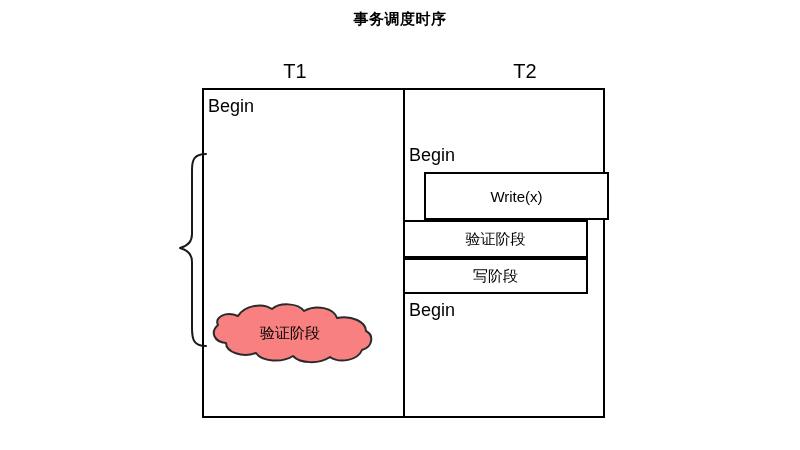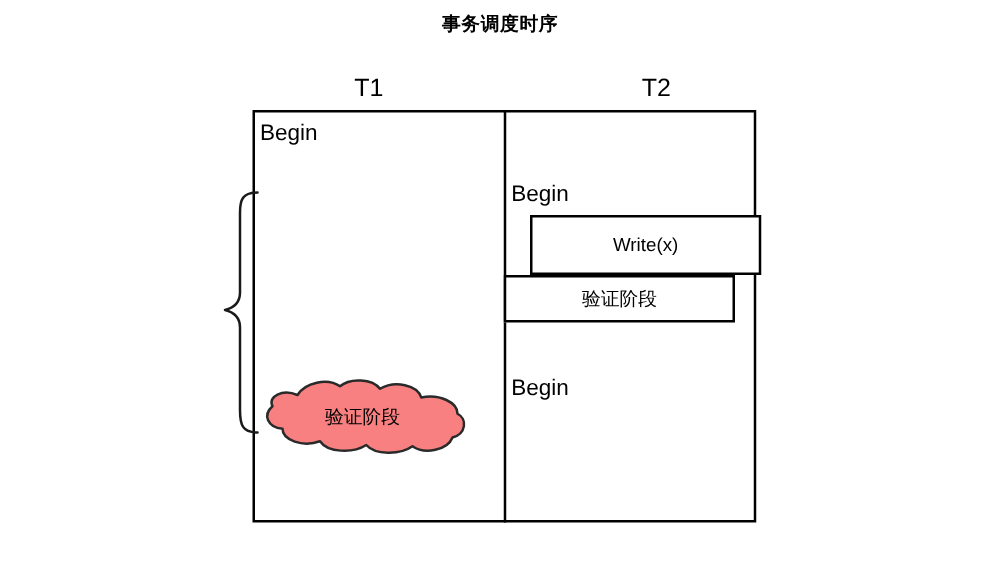--- a/index.html
+++ b/index.html
@@ -156,20 +156,21 @@
 
   <div class="plain-label label-t1-begin">Begin</div>
 
 
   <div class="plain-label label-t2-begin">Begin</div>
 
   <div class="op-box op-write-x">Write(x)</div>
 
   <div class="op-box op-validate">验证阶段</div>
 
+  <div class="op-box op-write-ph">写阶段</div>
 
   <div class="plain-label label-t2-commit">Begin</div>
 
   <div class="cloud-wrap">
     <svg width="180" height="62" viewBox="0 0 180 62" xmlns="http://www.w3.org/2000/svg">
       <path d="M38 14
                C 44 4, 62 0, 72 7
                C 80 0, 98 1, 104 9
                C 116 2, 134 6, 137 16
                C 152 13, 166 20, 166 29

